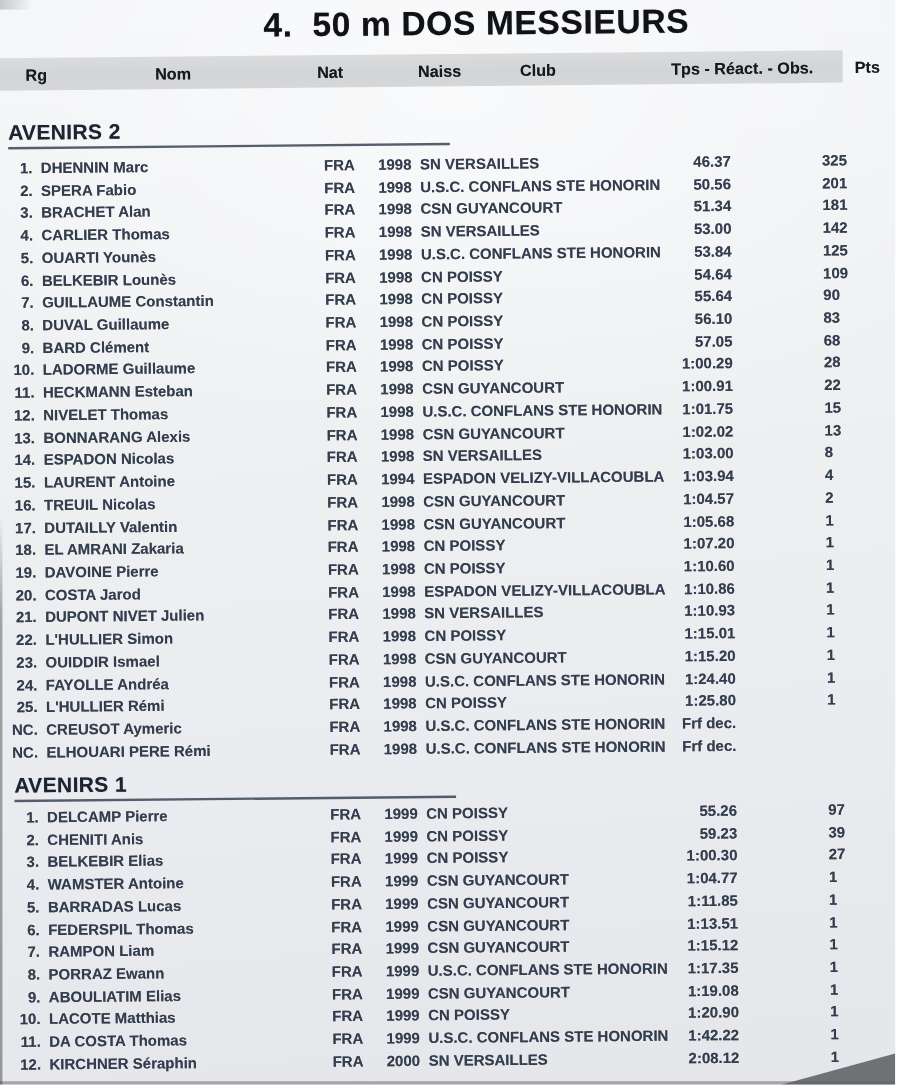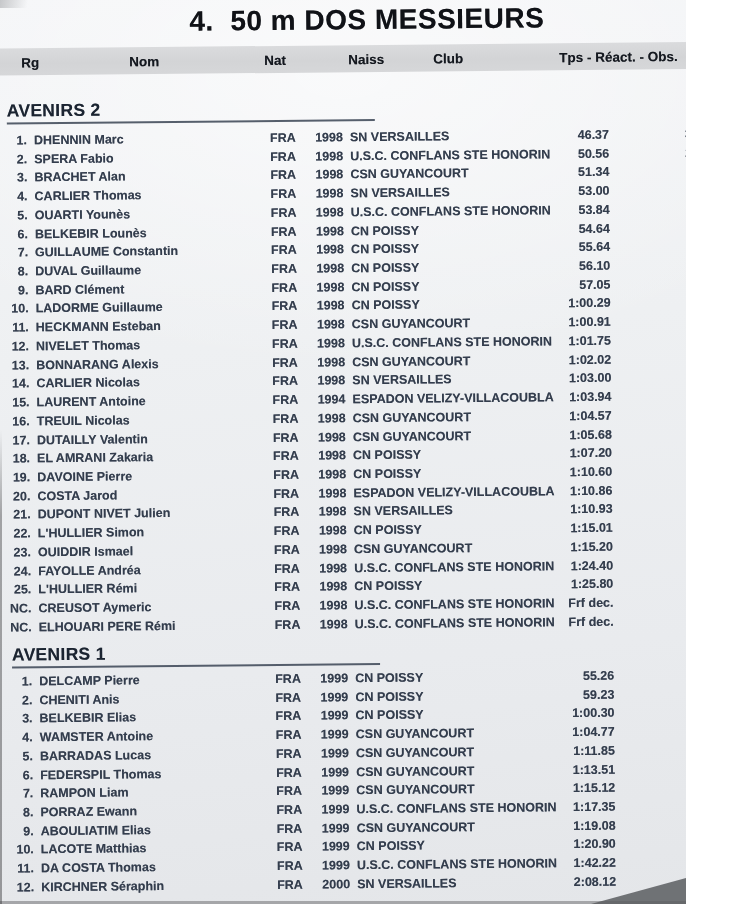--- a/index.html
+++ b/index.html
@@ -6,21 +6,21 @@
     --page-bg:#edeff2;
     --band:#d5d6d8;
     --text:#333d4d;
     --heading-text:#1b2431;
     --title-text:#101217;
     --rule:#3a4454;
   }
   html,body{margin:0;padding:0;}
   body{font-family:"Liberation Sans", sans-serif;}
   .page{
-    position:relative;width:686px;height:904px;overflow:hidden;
+    position:relative;width:746px;height:904px;overflow:hidden;
     background:
       radial-gradient(ellipse 900px 500px at 50% 8%, rgba(255,255,255,0.55), rgba(255,255,255,0) 60%),
       linear-gradient(175deg,#f4f5f7 0%,#eef0f2 38%,#e9ebee 72%,#e4e6e9 100%);
   }
   .content{
     position:absolute;inset:0;
     transform:rotate(-0.55deg);
     transform-origin:375px 450px;
     color:var(--text);
   }
@@ -244,21 +244,21 @@
     <span class="c-name">BONNARANG Alexis</span>
     <span class="c-nat">FRA</span>
     <span class="c-naiss">1998</span>
     <span class="c-club">CSN GUYANCOURT</span>
     <span class="c-time">1:02.02</span>
     <span class="c-pts">13</span>
   </div>
 
   <div class="row">
     <span class="c-rank">14.</span>
-    <span class="c-name">CARLIER Nicolas</span>
+    <span class="c-name">ESPADON Nicolas</span>
     <span class="c-nat">FRA</span>
     <span class="c-naiss">1998</span>
     <span class="c-club">SN VERSAILLES</span>
     <span class="c-time">1:03.00</span>
     <span class="c-pts">8</span>
   </div>
 
   <div class="row">
     <span class="c-rank">15.</span>
     <span class="c-name">LAURENT Antoine</span>

